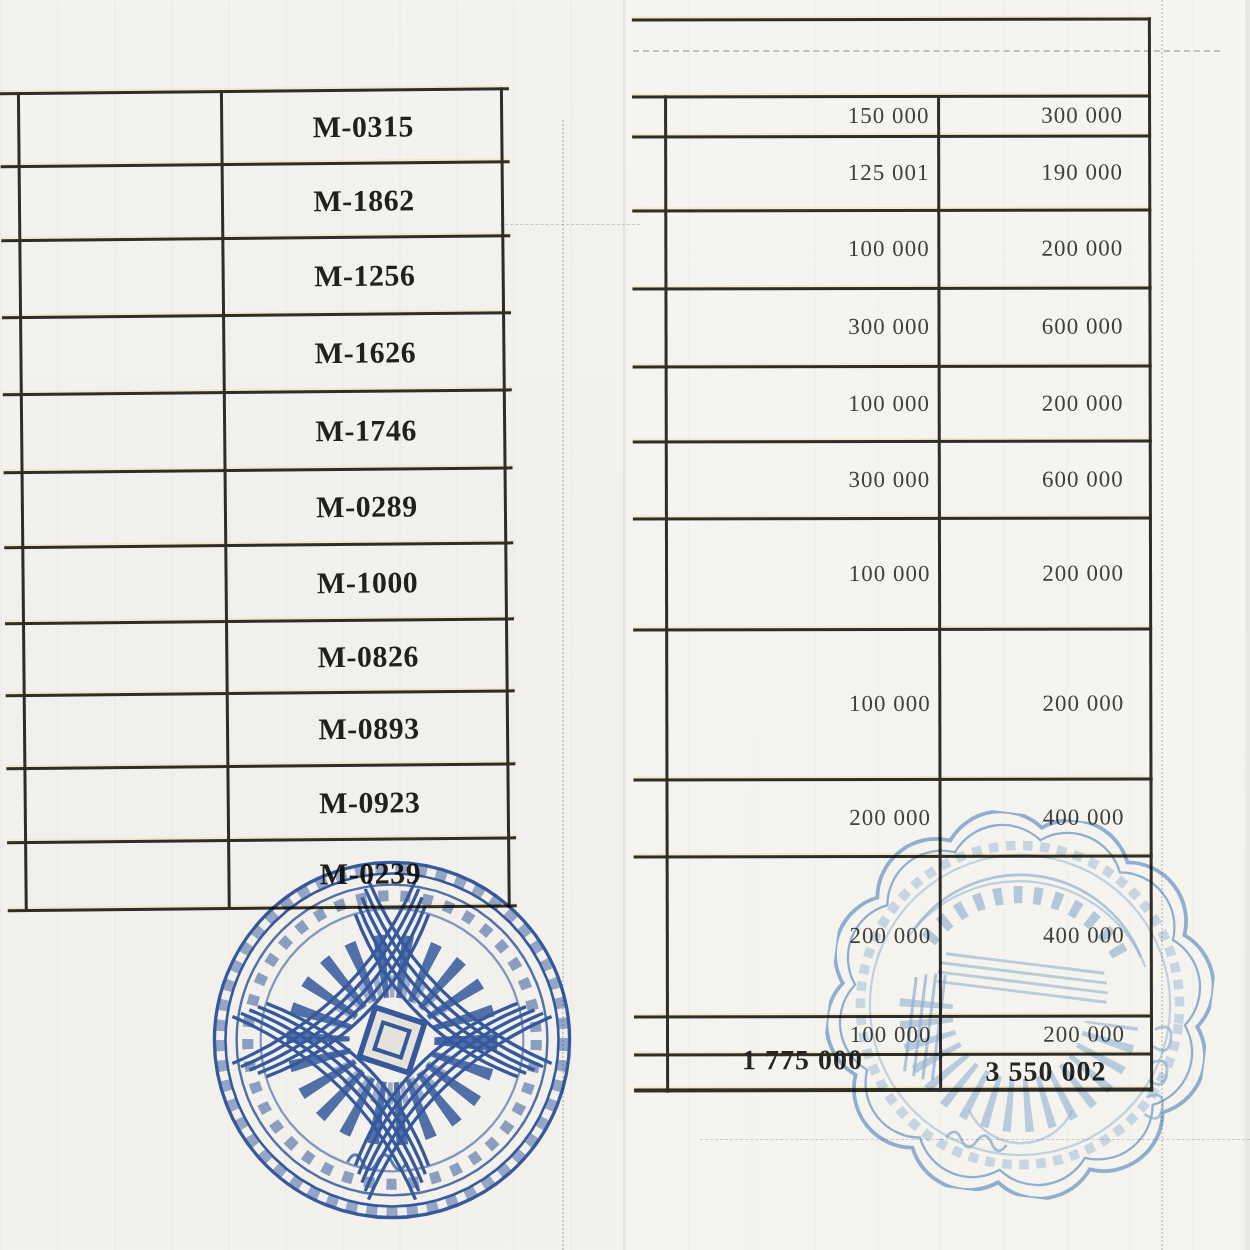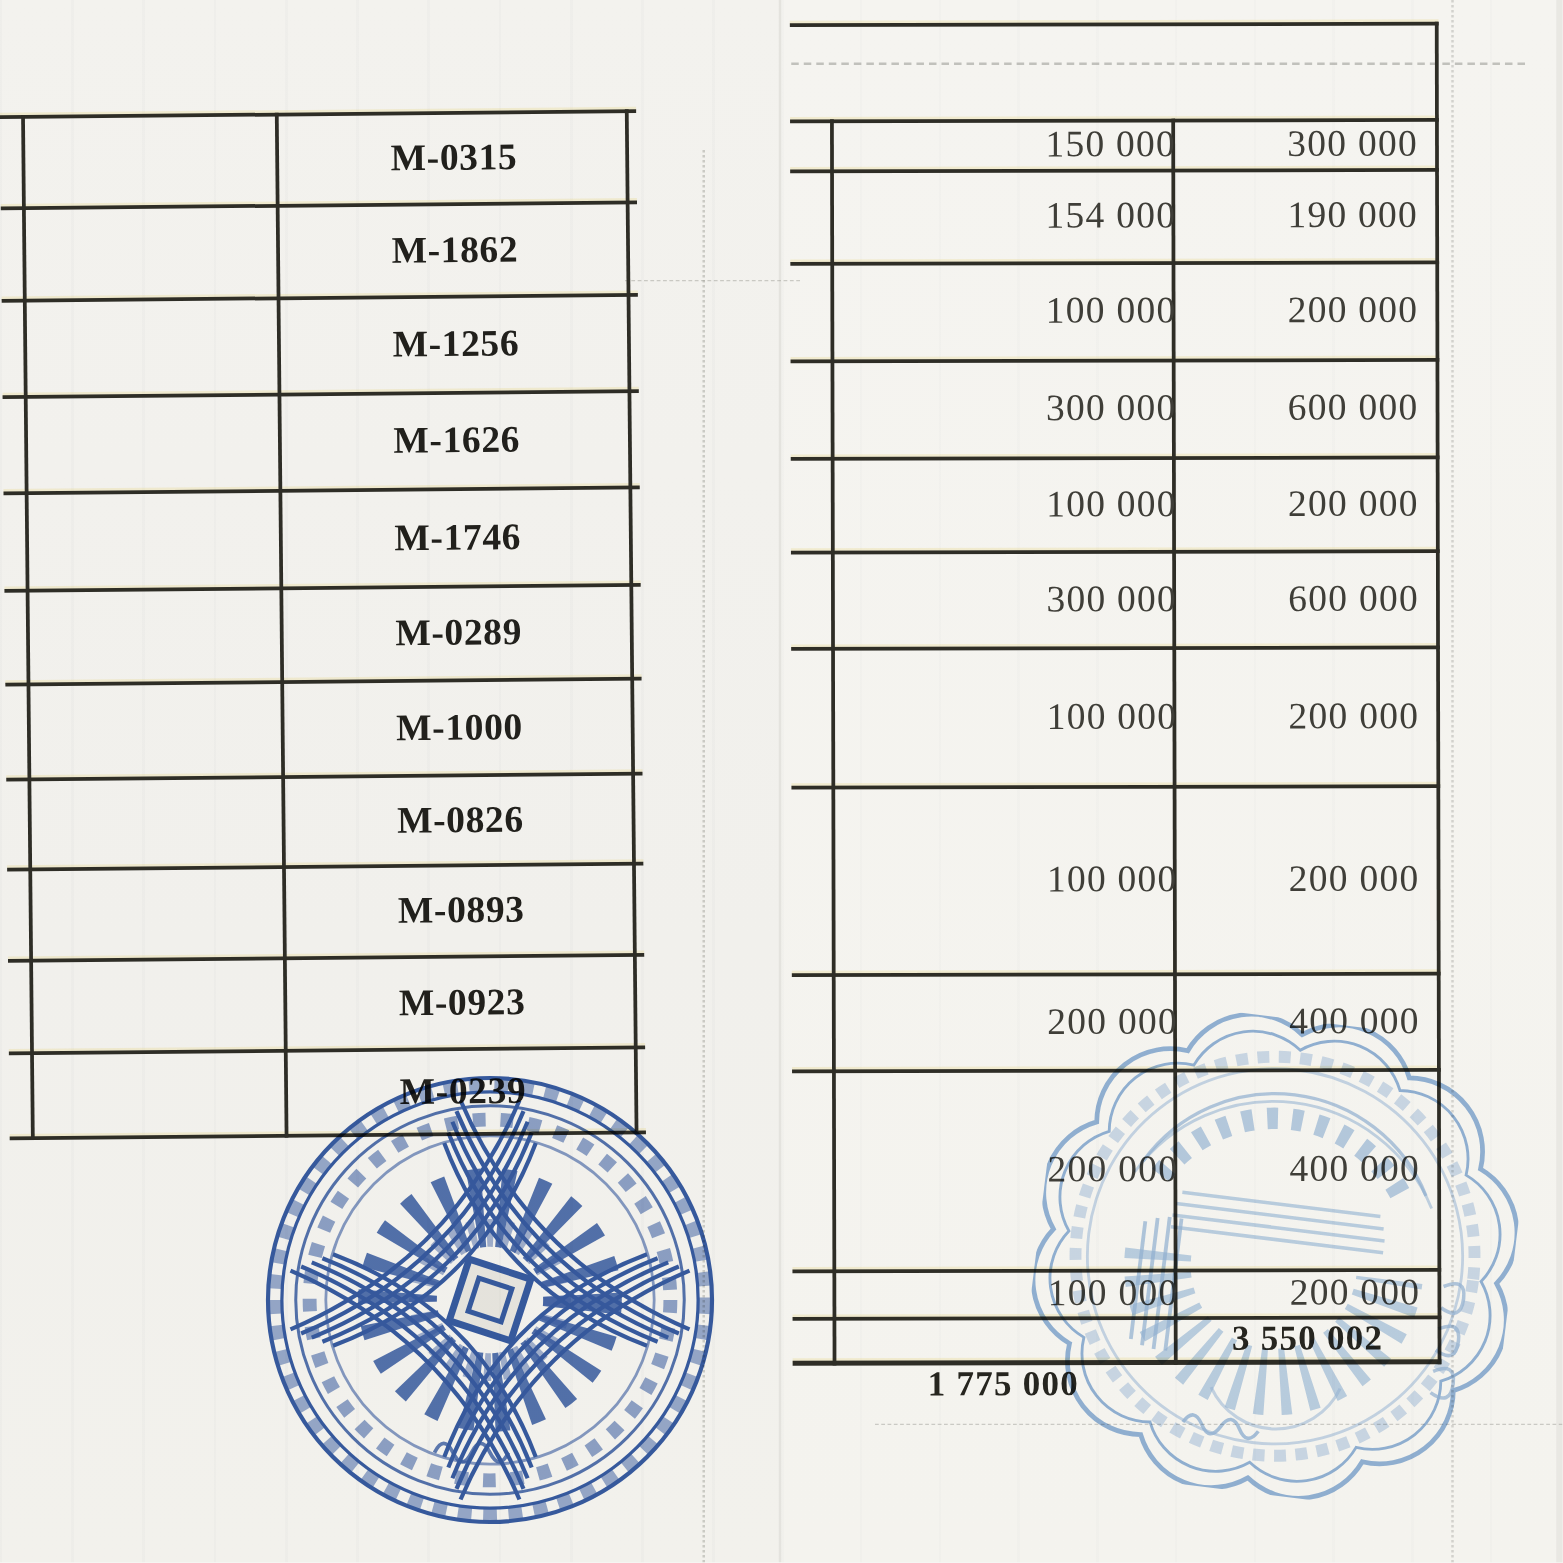--- a/index.html
+++ b/index.html
@@ -55,21 +55,21 @@
   #left-table{left:17px;top:92px;width:486px;height:820px;transform:rotate(-0.55deg);transform-origin:10px 10px;}
   #left-table .hline{left:-17px;right:-6px;}
   .code-cell{
     left:206px;width:280px;
     font-weight:bold;font-size:30px;letter-spacing:.5px;color:var(--code-text);
   }
 
   
   #right-table{left:633px;top:18px;width:519px;height:1074px;transform:rotate(-0.12deg);}
   #right-table .hline{left:0;right:0;}
-  .amount{font-size:30px;letter-spacing:1px;color:var(--num-text);}
+  .amount{font-size:23px;letter-spacing:1px;color:var(--num-text);}
   .amount.c1{left:32px;width:273px;padding-left:88px;}
   .amount.c2{left:305px;width:214px;padding-left:38px;}
   .total{font-size:28px;font-weight:bold;color:var(--total-text);letter-spacing:1px;}
   .total.c1{left:32px;width:273px;padding-left:0;}
   .total.c2{left:305px;width:214px;padding-left:0;}
 
   
   .stamp{position:absolute;mix-blend-mode:multiply;pointer-events:none;}
   #stamp-left{left:207px;top:855px;width:370px;height:370px;opacity:.95;}
   #stamp-right{left:830px;top:815px;width:380px;height:380px;opacity:.85;transform:rotate(7deg);}
@@ -132,41 +132,41 @@
   <div class="hline" style="top:837px"></div>
   <div class="hline" style="top:997px"></div>
   <div class="hline" style="top:1035px"></div>
   <div class="hline" style="top:1070px;height:4px"></div>
   <div class="vline" style="left:32px;top:77px;bottom:0"></div>
   <div class="vline" style="left:305px;top:77px;bottom:0"></div>
   <div class="vline" style="left:516px;top:0;bottom:0"></div>
 
   <div class="cell amount c1" style="top:80px;height:36px">150 000</div>
   <div class="cell amount c2" style="top:80px;height:36px">300 000</div>
-  <div class="cell amount c1" style="top:120px;height:70px">154 000</div>
+  <div class="cell amount c1" style="top:120px;height:70px">125 001</div>
   <div class="cell amount c2" style="top:120px;height:70px">190 000</div>
   <div class="cell amount c1" style="top:194px;height:74px">100 000</div>
   <div class="cell amount c2" style="top:194px;height:74px">200 000</div>
   <div class="cell amount c1" style="top:272px;height:74px">300 000</div>
   <div class="cell amount c2" style="top:272px;height:74px">600 000</div>
   <div class="cell amount c1" style="top:350px;height:71px">100 000</div>
   <div class="cell amount c2" style="top:350px;height:71px">200 000</div>
   <div class="cell amount c1" style="top:425px;height:73px">300 000</div>
   <div class="cell amount c2" style="top:425px;height:73px">600 000</div>
   <div class="cell amount c1" style="top:502px;height:107px">100 000</div>
   <div class="cell amount c2" style="top:502px;height:107px">200 000</div>
   <div class="cell amount c1" style="top:613px;height:146px">100 000</div>
   <div class="cell amount c2" style="top:613px;height:146px">200 000</div>
   <div class="cell amount c1" style="top:763px;height:73px">200 000</div>
   <div class="cell amount c2" style="top:763px;height:73px">400 000</div>
   <div class="cell amount c1" style="top:840px;height:156px">200 000</div>
   <div class="cell amount c2" style="top:840px;height:156px">400 000</div>
   <div class="cell amount c1" style="top:1000px;height:34px">100 000</div>
   <div class="cell amount c2" style="top:1000px;height:34px">200 000</div>
-  <div class="cell total c1" style="top:1074px;height:32px">1 775 000</div>
+  <div class="cell total c1" style="top:1026px;height:32px">1 775 000</div>
   <div class="cell total c2" style="top:1038px;height:32px">3 550 002</div>
 </div>
 
 <svg id="stamp-left" class="stamp" viewBox="-100 -100 200 200">
   <defs>
     <g id="bandL" fill="none" stroke="var(--stamp-left)" stroke-width="1.8">
       <path d="M-62 34 Q0 6 62 34"></path>
       <path d="M-64 38.5 Q0 10.5 64 38.5"></path>
       <path d="M-66 43 Q0 15 66 43"></path>
       <path d="M-68 47.5 Q0 19.5 68 47.5"></path>

